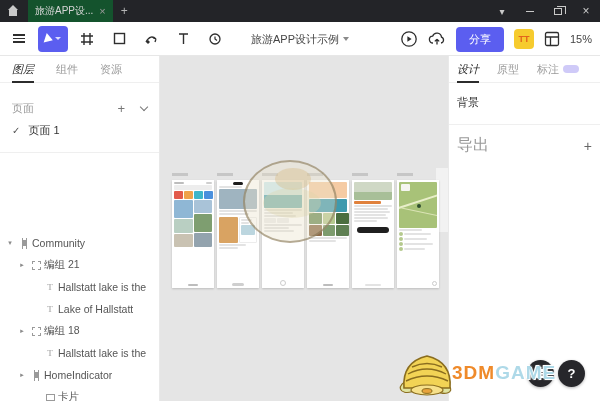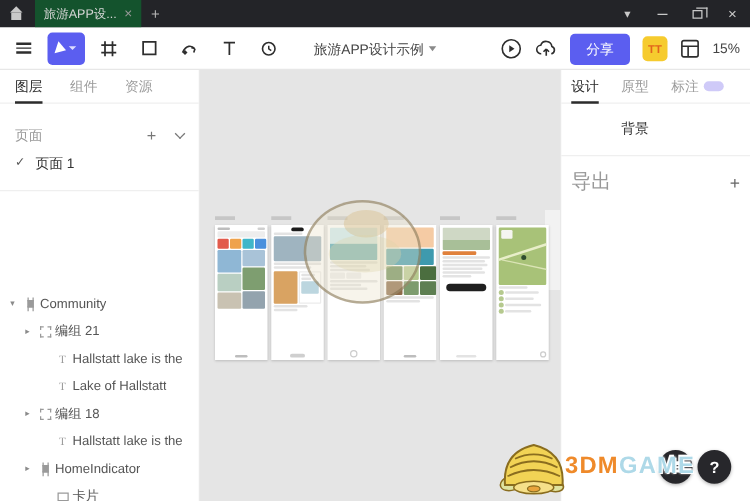--- a/index.html
+++ b/index.html
@@ -41,21 +41,21 @@
 
   
   .main { position:absolute; top:56px; left:0; width:600px; height:345px; display:flex; }
   .left-panel { width:160px; background:#fff; border-right:1px solid #e9e9e9; position:relative; }
   .canvas { width:288px; background:#e5e5e5; position:relative; overflow:hidden; }
   .right-panel { width:152px; background:#fff; border-left:1px solid #e9e9e9; position:relative; }
 
   
   .panel-tabs { display:flex; align-items:center; height:27px; border-bottom:1px solid #efefef; padding:0 12px; gap:22px; }
   .panel-tab { font-size:11px; color:#9a9a9a; position:relative; height:27px; display:flex; align-items:center; }
-  .panel-tab.active { color:#2c2c2c; }
+  .panel-tab.active { color:#2c2c2c;font-style:italic; }
   .panel-tab.active:after { content:""; position:absolute; bottom:0; left:0; right:0; height:2px; background:#2c2c2c; }
   .pages-header { display:flex; align-items:center; height:22px; margin-top:14px; padding:0 12px; }
   .pages-label { font-size:11px; color:#999; }
   .pages-actions { margin-left:auto; display:flex; align-items:center; gap:16px; color:#777; }
   .plus-glyph { font-size:13px; line-height:1; }
   .chev-glyph { width:6px; height:6px; border-right:1.4px solid #777; border-bottom:1.4px solid #777; transform:rotate(45deg); margin-top:-3px; }
   .page-item { display:flex; align-items:center; height:22px; padding:0 12px; gap:8px; font-size:11px; color:#333; }
   .check-glyph { color:#555; font-size:10px; }
   .lp-divider { position:absolute; left:0; right:0; top:96px; height:1px; background:#efefef; }
   .layer-tree { position:absolute; top:176px; left:0; right:0; }
@@ -81,21 +81,21 @@
   .row { display:flex; gap:1px; flex:none; }
   .line { height:2px; background:#e3e3e3; border-radius:1px; flex:none; }
   .watermark-circle { position:absolute; left:83px; top:104px; width:94px; height:83px; border-radius:50%; border:2px solid rgba(125,110,75,.55); background:rgba(233,227,202,.38); }
   .wc-head { position:absolute; left:30px; top:6px; width:36px; height:22px; border-radius:50%; background:rgba(216,190,142,.45); }
   .wc-body { position:absolute; left:18px; top:26px; width:58px; height:30px; border-radius:50%; background:rgba(222,212,170,.35); }
   .canvas-edge-strip { position:absolute; right:0; top:112px; width:12px; height:64px; background:rgba(244,244,244,.85); }
 
   
   .rp-tabs { display:flex; align-items:center; height:27px; border-bottom:1px solid #efefef; padding:0 8px; gap:18px; }
   .badge-pill { width:16px; height:8px; border-radius:4px; background:#cfcaf8; margin-left:2px; }
-  .rp-section-label { font-size:11px; color:#333; padding:12px 8px 4px;margin-left:40px; }
+  .rp-section-label { font-size:11px; color:#333; padding:12px 8px 4px; }
   .bg-row { display:flex; align-items:center; height:24px; padding:0 8px; gap:6px; }
   .eye-icon { width:11px; height:7px; border:1px solid #8a8a8a; border-radius:50%; position:relative; }
   .eye-icon:after { content:""; position:absolute; left:3px; top:1.5px; width:3px; height:3px; border-radius:50%; background:#8a8a8a; }
   .swatch { width:13px; height:13px; background:#e5e5e5; border:1px solid #d2d2d2; border-radius:2px; }
   .hex-label { font-size:10px; color:#333; }
   .opacity-label { font-size:10px; color:#333; margin-left:14px; }
   .rp-divider { height:1px; background:#efefef; margin-top:10px; }
   .export-row { display:flex; align-items:center; padding:10px 8px 0; }
   .export-label { font-size:16px; color:#999; }
   .export-add { margin-left:auto; color:#666; font-size:14px; line-height:1; }

